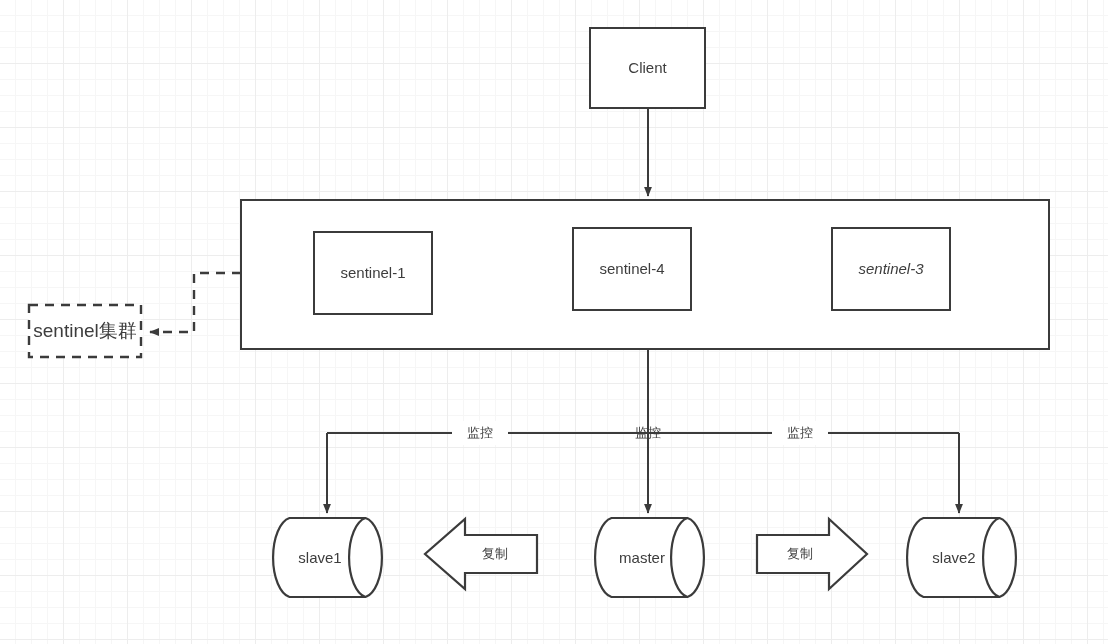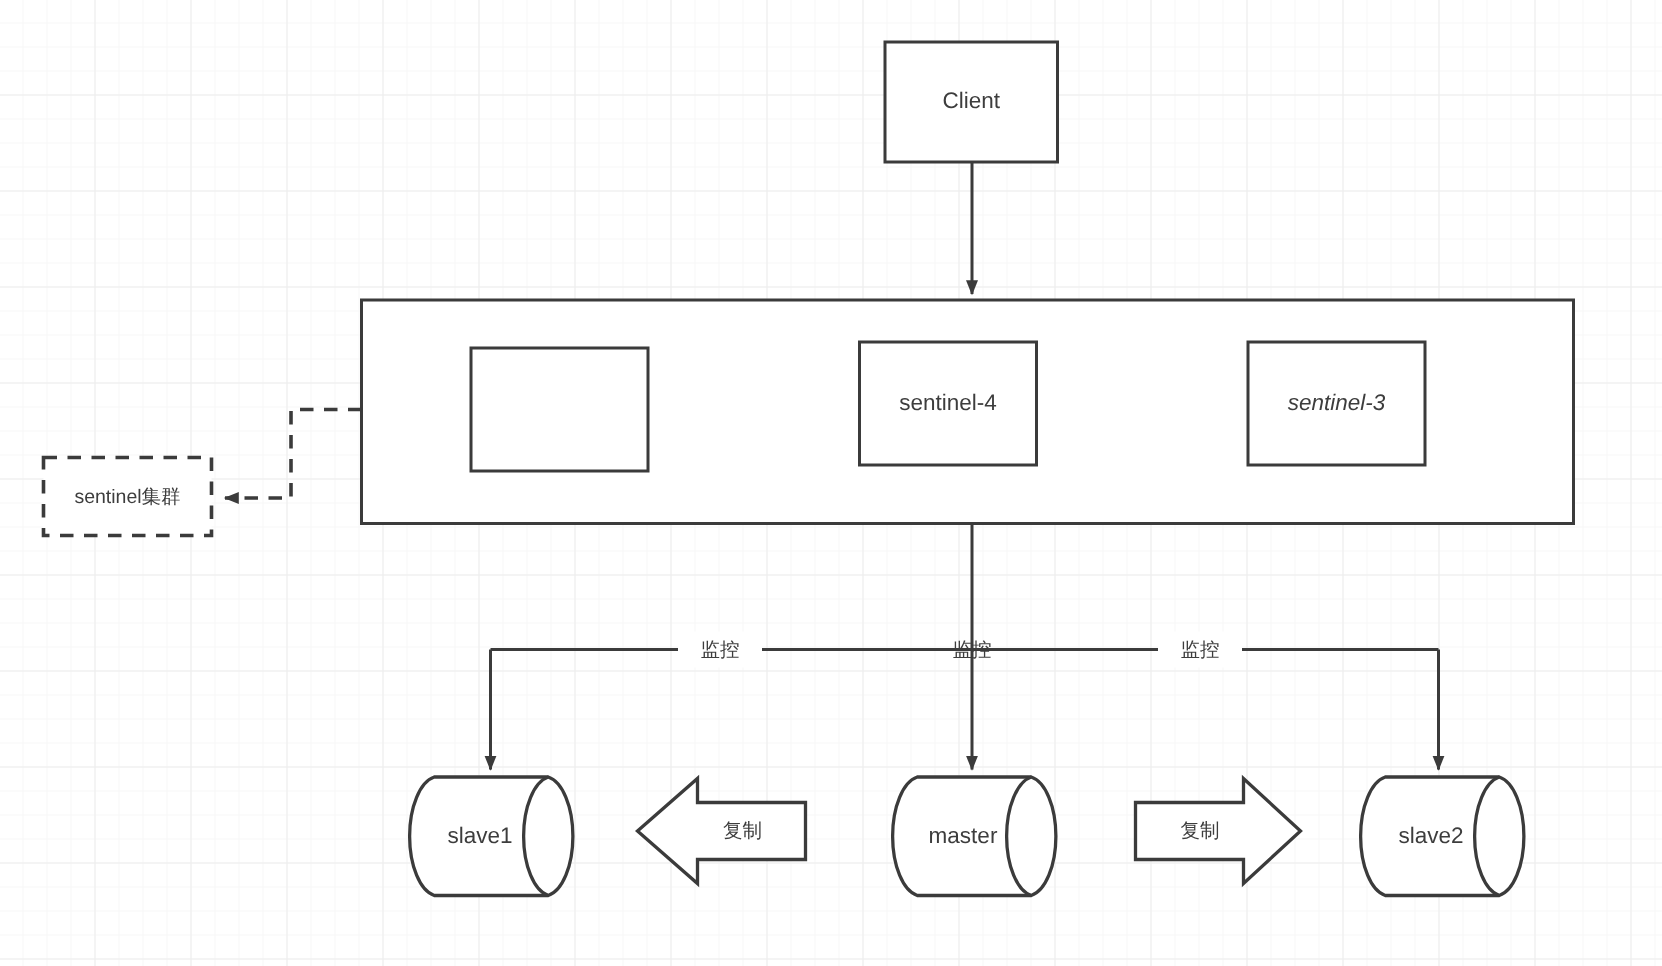--- a/index.html
+++ b/index.html
@@ -114,26 +114,27 @@
       <path d="M999.5,518 A19.5,40 0 0 0 999.5,597" fill="none" stroke="#3b3b3b" stroke-width="2.2"></path>
     </g>
 
     <path d="M537,535 L465,535 L465,519 L425,554 L465,589 L465,573 L537,573 Z" fill="#ffffff" stroke="#3b3b3b" stroke-width="2.2" stroke-linejoin="miter"></path>
 
     <path d="M757,535 L829,535 L829,519 L867,554 L829,589 L829,573 L757,573 Z" fill="#ffffff" stroke="#3b3b3b" stroke-width="2.2" stroke-linejoin="miter"></path>
   </svg>
 
   <div class="node-label" style="left:590px; top:28px; width:115px; height:80px;">Client</div>
 
+  <div class="node-label" style="left:314px; top:232px; width:118px; height:82px;">sentinel-1</div>
 
   <div class="node-label" style="left:573px; top:228px; width:118px; height:82px;">sentinel-4</div>
 
   <div class="node-label" style="left:832px; top:228px; width:118px; height:82px;font-style:italic;">sentinel-3</div>
 
-  <div class="node-label" style="left:29px; top:305px; width:112px; height:52px; font-size:13px;">sentinel集群</div>
+  <div class="node-label" style="left:29px; top:305px; width:112px; height:52px; font-size:19px;">sentinel集群</div>
 
   <div class="node-label" style="left:272px; top:517px; width:96px; height:81px;">slave1</div>
 
   <div class="node-label" style="left:594px; top:517px; width:96px; height:81px;text-align:right;">master</div>
 
   <div class="node-label" style="left:906px; top:517px; width:96px; height:81px;">slave2</div>
 
   <div class="edge-label" style="left:452px; top:421px; width:56px; height:24px; background:#ffffff;">监控</div>
 
   <div class="edge-label" style="left:620px; top:421px; width:56px; height:24px;">监控</div>

